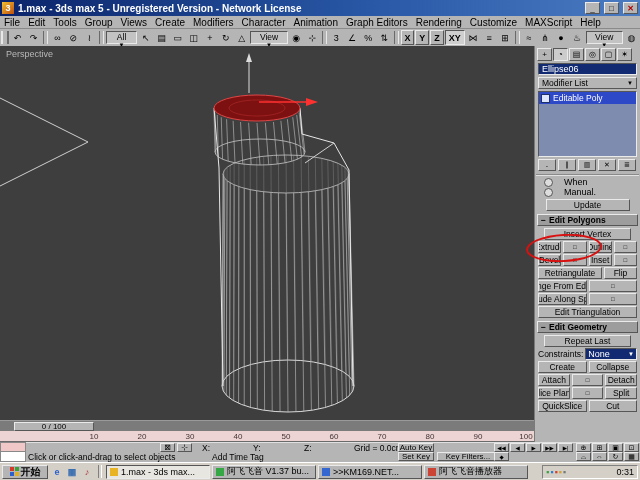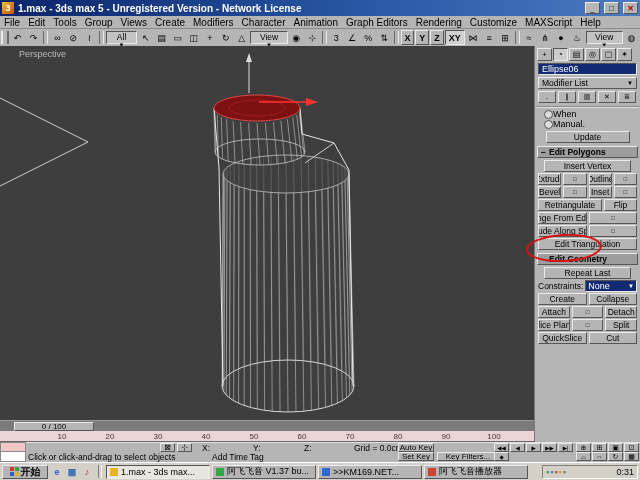--- a/index.html
+++ b/index.html
@@ -31,21 +31,21 @@
   .tbtn{width:15px;height:15px;background:#b5b5b5;display:inline-flex;align-items:center;justify-content:center;
         font-size:9px;border:1px solid #b5b5b5;box-sizing:border-box;}
   .tbtn.axis{border-color:#eaeaea #565656 #565656 #eaeaea;width:14px;font-weight:bold;}
   .tbtn.axis.down{border-color:#565656 #eaeaea #eaeaea #565656;background:#cfcfcf;}
   .tdrop{height:13px;background:#c3c3c3;border:1px solid;border-color:#565656 #eaeaea #eaeaea #565656;
          display:flex;align-items:center;justify-content:space-between;padding:0 2px;box-sizing:border-box;font-size:8.5px;flex-direction:column;}
   .tdrop .arr{font-size:6px;}
   [data-spawn]{display:inline-flex;gap:1px;align-items:center;}
   
   #viewport{left:0;top:46px;width:534px;height:374px;background:#3e3e3e;overflow:hidden;}
-  #vplabel{position:absolute;left:19px;top:3px;color:#b8b8b8;font-size:9px;}
+  #vplabel{position:absolute;left:6px;top:3px;color:#b8b8b8;font-size:9px;}
   
   #panel{left:534px;top:46px;width:106px;height:396px;background:#b5b5b5;border-left:1px solid #7a7a7a;
          box-sizing:border-box;padding:1px 1px;overflow:hidden;}
   .ptabs{display:flex;gap:1px;margin:1px 1px 2px;}
   .ptab{width:15px;height:13px;background:#b5b5b5;border:1px solid;border-color:#eaeaea #565656 #565656 #eaeaea;
         display:inline-flex;align-items:center;justify-content:center;font-size:8px;box-sizing:border-box;}
   .ptab.down{border-color:#565656 #eaeaea #eaeaea #565656;background:#cccccc;}
   .prow{display:flex;gap:2px;margin:1px 2px 0;height:12px;}
   .prow .btn{flex:1;}
   .sq{flex:0 0 11px;width:11px;font-size:6px;}
@@ -54,32 +54,32 @@
   #objname{height:12px;margin:0 2px;display:flex;align-items:center;padding:0 3px;font-size:9px;}
   #modlist{height:12px;margin:2px 2px 0;display:flex;align-items:center;justify-content:space-between;padding:0 3px;}
   #stack{height:66px;margin:2px 2px 0;background:#7e8cb0;border:1px solid;border-color:#565656 #eaeaea #eaeaea #565656;
          box-sizing:border-box;}
   #stackrow{height:12px;background:#2e49c8;color:#fff;display:flex;align-items:center;gap:3px;padding:0 2px;font-size:8.5px;}
   #stackrow .bulb{width:7px;height:7px;background:#dfe6ff;border:1px solid #20306a;display:inline-block;}
   .stools{display:flex;gap:2px;margin:2px 2px 0;}
   .stool{width:18px;height:12px;background:#b5b5b5;border:1px solid;border-color:#eaeaea #565656 #565656 #eaeaea;
          display:inline-flex;align-items:center;justify-content:center;font-size:7px;box-sizing:border-box;}
   .pdivider{height:1px;background:#8a8a8a;margin:3px 0 1px;border-bottom:1px solid #e2e2e2;}
-  .rrow{display:flex;align-items:center;gap:0;height:10px;margin:0 8px;}
+  .rrow{display:flex;align-items:center;gap:11px;height:10px;margin:0 8px;}
   .radio{width:7px;height:7px;border:1px solid #555;border-radius:50%;background:#ddd;display:inline-block;}
   #updatebtn{width:84px;height:12px;margin:2px auto 0;}
   .clabel{font-size:8.5px;display:flex;align-items:center;}
   
   #annotation{left:526px;top:234px;width:72px;height:24px;border:2px solid #d81010;border-radius:50%;
               z-index:60;transform:rotate(-3deg);pointer-events:none;}
   
   #timeslider{left:0;top:420px;width:534px;height:11px;background:#7b7b7b;border-top:1px solid #9a9a9a;box-sizing:border-box;}
   #tsgrip{position:absolute;left:14px;top:1px;width:80px;height:9px;font-size:8px;}
   #trackbar{left:0;top:431px;width:534px;height:11px;background:#ecd4d4;border-bottom:1px solid #6a6a6a;box-sizing:border-box;}
-  .tick{position:absolute;top:1px;width:20px;text-align:center;font-size:8px;color:#433;}
+  .tick{position:absolute;top:1px;width:20px;text-align:center;font-size:8px;color:#433;margin-left:32px;}
   
   #status1,#status2{left:0;width:640px;height:10px;background:#b5b5b5;}
   #status1{top:442px;border-top:1px solid #e0e0e0;box-sizing:border-box;}
   #status2{top:452px;}
   .slabel{position:absolute;top:0;font-size:8.5px;white-space:nowrap;}
   .sfield{position:absolute;top:0;height:9px;margin-top:32px;}
   .sbtn{position:absolute;top:0;height:9px;font-size:8px;}
   #minilistener{left:0;top:442px;width:26px;height:20px;}
   #mlpink{height:9px;background:#f0c8c8;border:1px solid #888;border-bottom:none;box-sizing:border-box;}
   #mlwhite{height:11px;background:#ffffff;border:1px solid #888;box-sizing:border-box;}
@@ -299,20 +299,26 @@
       <span class="ptab">▤</span>
       <span class="ptab">◎</span>
       <span class="ptab">▢</span>
       <span class="ptab">✶</span>
     </div>
   <div id="objname" class="navy sunken">Ellipse06</div>
   <div id="modlist" class="btn">
     <span>Modifier List</span>
     <span style="font-size:6px">▼</span>
   </div>
+  <div id="stack">
+    <div id="stackrow">
+      <span class="bulb"></span>
+      <span>Editable Poly</span>
+    </div>
+  </div>
   <div class="stools" data-spawn="icons.stack_tools">
       <span class="stool">-</span>
       <span class="stool">∥</span>
       <span class="stool">▥</span>
       <span class="stool">✕</span>
       <span class="stool">≣</span>
     </div>
   <div class="pdivider"></div>
   <div class="rrow">
     <span class="radio"></span>

